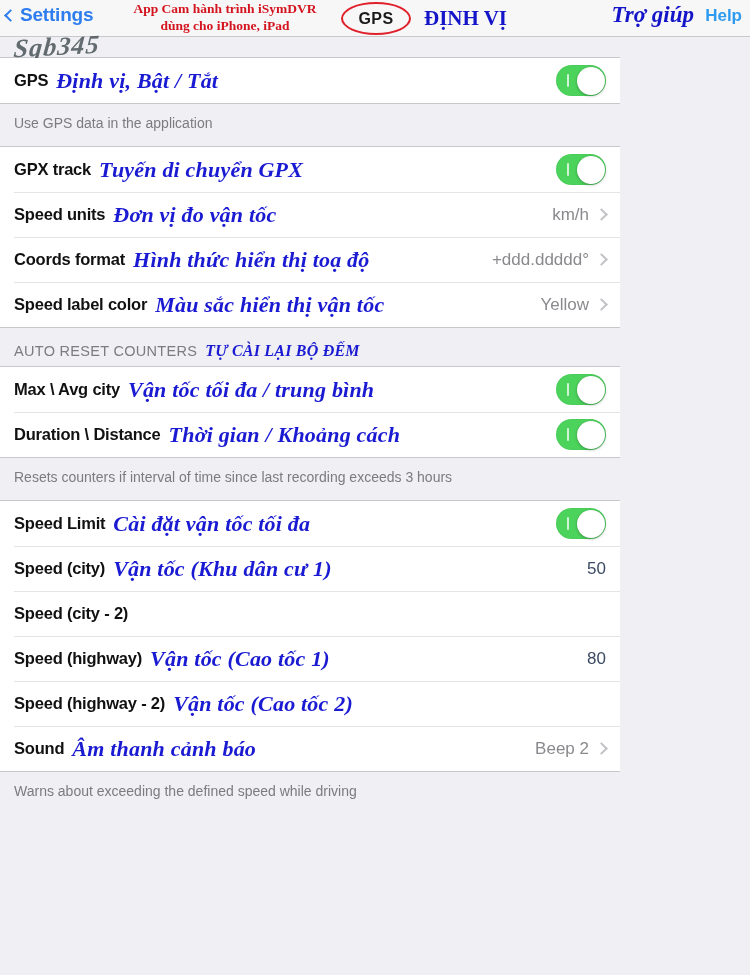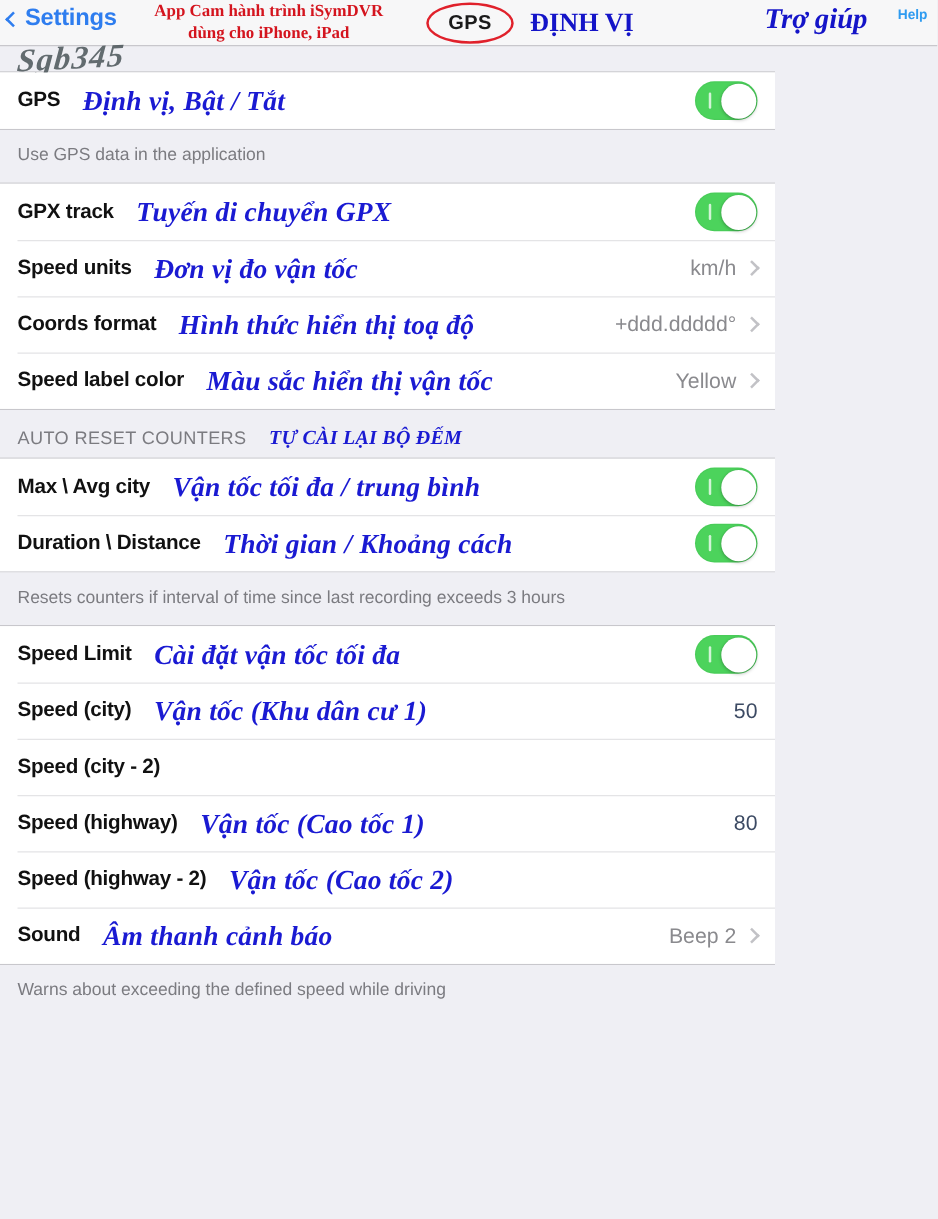--- a/index.html
+++ b/index.html
@@ -23,30 +23,30 @@
     color:#2E7DEF; font-size:19px; font-weight:600;
     letter-spacing:-0.2px;
   }
   .chev-left{
     display:inline-block; width:9px; height:9px;
     border-left:2.6px solid #2E7DEF; border-bottom:2.6px solid #2E7DEF;
     transform:rotate(45deg); margin-right:5px; margin-top:1px;
   }
   .nav-help{
     position:absolute; right:8px; top:6px;
-    color:#2E9BF0; font-size:11px; font-weight:600;
+    color:#2E9BF0; font-size:17px; font-weight:600;
   }
   .ann-trogiup{
     position:absolute; right:56px; top:2px;
     color:#1414C8; font-size:23px;
     font-family:"Liberation Serif", serif;
     font-style:italic; font-weight:700;text-align:right;
   }
   .ann-red{
-    position:absolute; left:100px; top:1px;
+    position:absolute; left:110px; top:1px;
     width:230px; text-align:center;
     color:#D4141E; font-size:13.5px; font-weight:700;
     font-family:"Liberation Serif", serif;
     line-height:1.25;
   }
   .ann-gps-oval{
     position:absolute; left:341px; top:2px;
     width:70px; height:33px;
     border:2px solid #E0212B; border-radius:50%;
     display:flex; align-items:center; justify-content:center;
@@ -78,21 +78,21 @@
     content:""; position:absolute; left:14px; right:0; top:0;
     height:1px; background:#E4E4E6;
   }
   .row-label{
     color:#111; font-size:16.5px; font-weight:600;
     white-space:nowrap; letter-spacing:-0.2px;
   }
   .ann-vi{
     color:#1A1AD2; font-family:"Liberation Serif", serif;
     font-style:italic; font-weight:600; font-size:22px;
-    white-space:nowrap; margin-left:18px;
+    white-space:nowrap; margin-left:8px;
     letter-spacing:0.2px;
   }
   .row-right{
     margin-left:auto; display:flex; align-items:center; gap:7px;
   }
   .row-value{ color:#8A8A8E; font-size:17px; }
   .row-number{ color:#3C4A63; font-size:17px; }
   .chev-right{
     display:inline-block; width:9px; height:9px;
     border-top:2px solid #C2C2C6; border-right:2px solid #C2C2C6;

